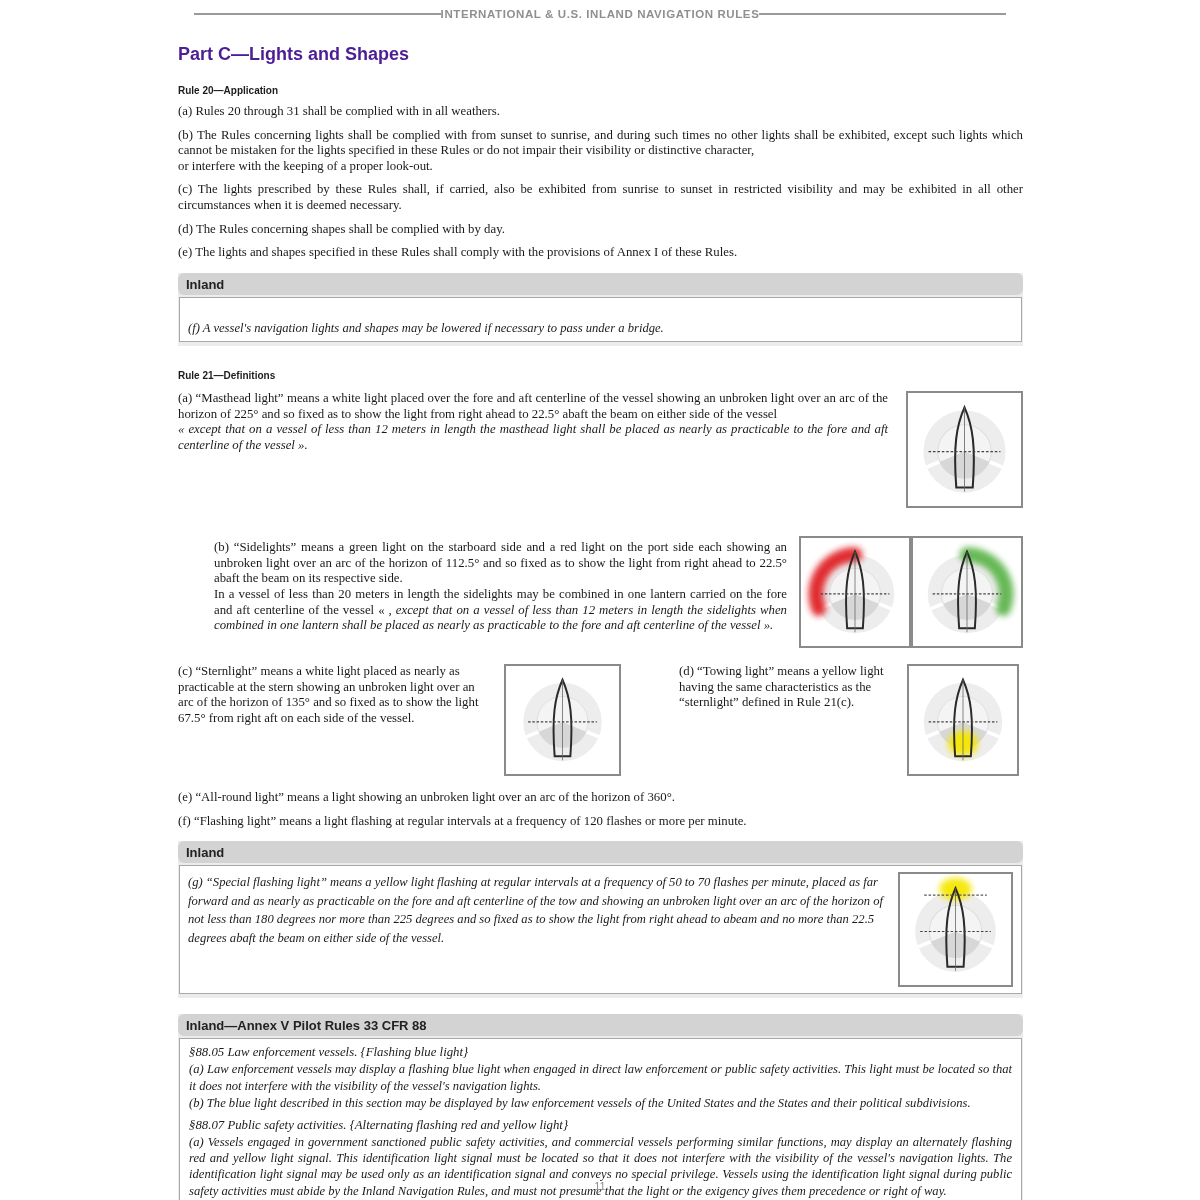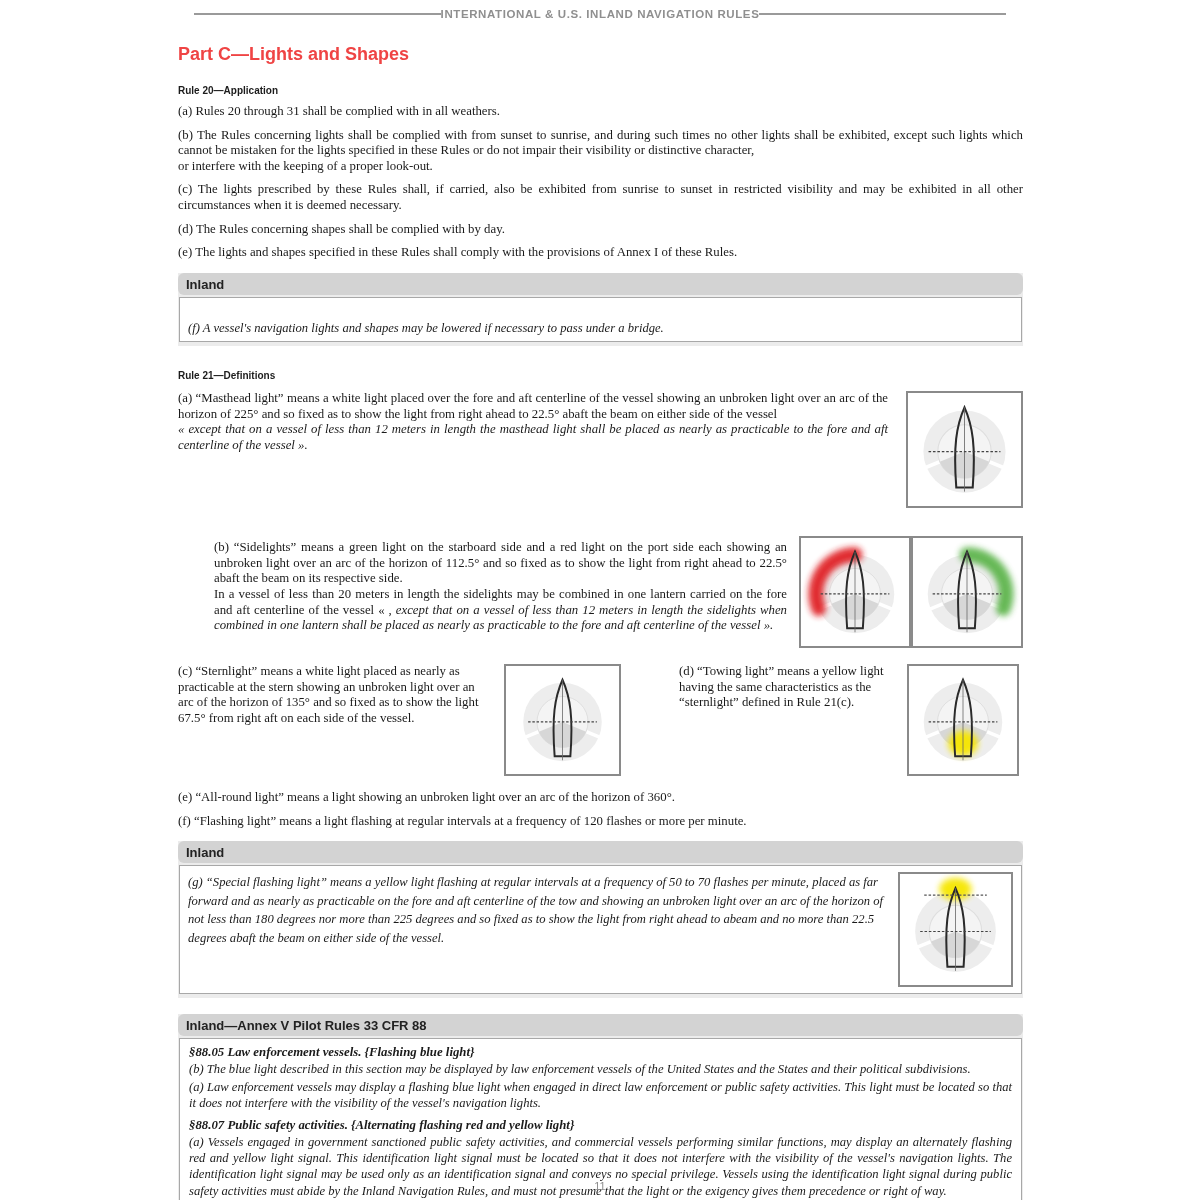--- a/index.html
+++ b/index.html
@@ -14,21 +14,21 @@
     margin:8px auto 0 auto;width:812px;gap:0;
   }
   .runhead .rule-line{flex:1;height:0;border-top:2px solid #9a9a9a;}
   .runhead .rh-text{
     font-family:"Liberation Sans", sans-serif;font-size:11.5px;font-weight:bold;
     color:#8f8f8f;letter-spacing:.6px;white-space:nowrap;
   }
   .content{margin-left:178px;width:845px;}
   .part-title{
     margin-top:24px;font-family:"Liberation Sans", sans-serif;
-    font-size:18px;font-weight:bold;color:#ef4444;
+    font-size:18px;font-weight:bold;color:#4c1d95;
   }
   .rule-head{
     margin-top:20px;font-family:"Liberation Sans", sans-serif;
     font-size:10px;font-weight:bold;color:#1c1c1c;
   }
   p.body{font-size:12.8px;line-height:1.22;margin:8px 0 0 0;text-align:justify;}
   p.body.nojust{text-align:left;}
   em{font-style:italic;}
   
   .inland-wrap{margin-top:12px;background:#ececec;padding:0 0 4px 0;}
@@ -61,21 +61,21 @@
   .cd-row .spacer1{width:14px;}
   .cd-row .spacer2{width:58px;}
   .cd-row .spacer3{width:14px;}
   .cd-row p.body{margin-top:0;}
   
   .g-flex{display:flex;gap:0;}
   .g-flex .txt{flex:1;}
   
   .annex-box{background:#fff;border:1px solid #a8a8a8;margin:2px 1px 0 1px;padding:5px 9px 8px 9px;}
   .annex-box .sec-head{
-    font-style:italic;font-weight:bold;font-size:12.8px;margin-top:6px;
+    font-style:italic;font-weight:normal;font-size:12.8px;margin-top:6px;
   }
   .annex-box p.it{font-style:italic;font-size:12.6px;line-height:1.3;margin:1px 0 0 0;text-align:justify;}
   .footer-page{
     position:absolute;left:0;bottom:8px;width:1200px;text-align:center;
     font-family:"Liberation Sans", sans-serif;font-size:11px;color:#8d8d8d;
   }
 </style>
 </head>
 <body>
 
@@ -228,22 +228,22 @@
             </svg>
           </div>
       </div>
     </div>
   </div>
 
   <div class="inland-wrap" style="margin-top:16px;">
     <div class="band">Inland—Annex V Pilot Rules 33 CFR 88</div>
     <div class="annex-box">
       <div class="sec-head" style="margin-top:1px;">§88.05 Law enforcement vessels. {Flashing blue light}</div>
+      <p class="it">(a) Law enforcement vessels may display a flashing blue light when engaged in direct law enforcement or public safety activities. This light must be located so that it does not interfere with the visibility of the vessel's navigation lights.</p>
       <p class="it">(b) The blue light described in this section may be displayed by law enforcement vessels of the United States and the States and their political subdivisions.</p>
-      <p class="it">(a) Law enforcement vessels may display a flashing blue light when engaged in direct law enforcement or public safety activities. This light must be located so that it does not interfere with the visibility of the vessel's navigation lights.</p>
       <div class="sec-head">§88.07 Public safety activities. {Alternating flashing red and yellow light}</div>
       <p class="it">(a) Vessels engaged in government sanctioned public safety activities, and commercial vessels performing similar functions, may display an alternately flashing red and yellow light signal. This identification light signal must be located so that it does not interfere with the visibility of the vessel's navigation lights. The identification light signal may be used only as an identification signal and conveys no special privilege. Vessels using the identification light signal during public safety activities must abide by the Inland Navigation Rules, and must not presume that the light or the exigency gives them precedence or right of way.</p>
       <p class="it">(b) Public safety activities include but are not limited to patrolling marine parades, regattas, or special water celebrations; traffic control; salvage; firefighting; medical assistance; assisting disabled vessels; and search and rescue.</p>
     </div>
   </div>
 
 </div>
 
 <div class="footer-page">11</div>
 

